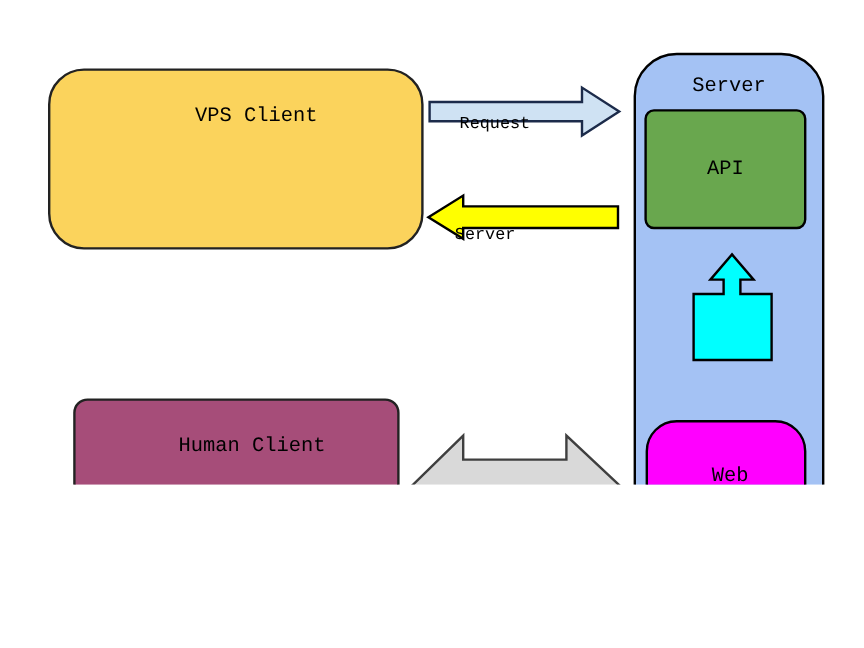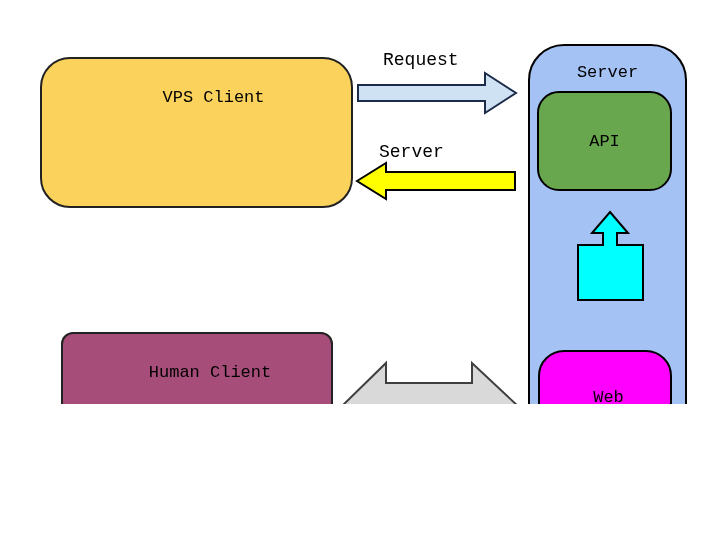--- a/index.html
+++ b/index.html
@@ -8,27 +8,27 @@
     font-family:Liberation Mono, monospace;color:#000;overflow:hidden;
   }
   .node{position:absolute;box-sizing:border-box;border:2px solid #222;}
   .node-label{font-size:17px;text-align:center;}
   .node-vps{left:40px;top:57px;width:313px;height:151px;border-radius:30px;}
   .node-vps .node-label{padding:29px 0 0 34px;}
   .node-human{left:61px;top:332px;width:272px;height:161px;border-radius:12px;}
   .node-human .node-label{padding:29px 0 0 26px;}
   .node-server{left:528px;top:44px;width:159px;height:477px;border-radius:36px;}
   .node-server .node-label{text-align:center;padding-top:17px;}
-  .node-api{left:537px;top:91px;width:135px;height:100px;border-radius:22px;
+  .node-api{left:537px;top:91px;width:135px;height:100px;border-radius:8px;
     display:flex;align-items:center;justify-content:center;}
   .node-web{left:538px;top:350px;width:134px;height:142px;border-radius:26px;}
   .node-web .node-label{padding:18px 18px 0 25px;line-height:23px;margin-top:16px;}
   .arrows-layer{position:absolute;left:0;top:0;width:720px;height:540px;pointer-events:none;}
   .arrows-layer polygon{stroke-width:2;stroke-linejoin:miter;}
-  .arrow-label{position:absolute;font-size:18px;}
+  .arrow-label{position:absolute;font-size:14px;margin-top:46px;}
   .request-label{left:383px;top:50px;}
   .reply-label{left:379px;top:142px;}
 </style>
 </head>
 <body>
 
 <div class="canvas">
 
   <div class="node node-server" style="background-color: rgb(164, 194, 244); border-color: rgb(0, 0, 0);">
     <div class="node-label">Server</div>

